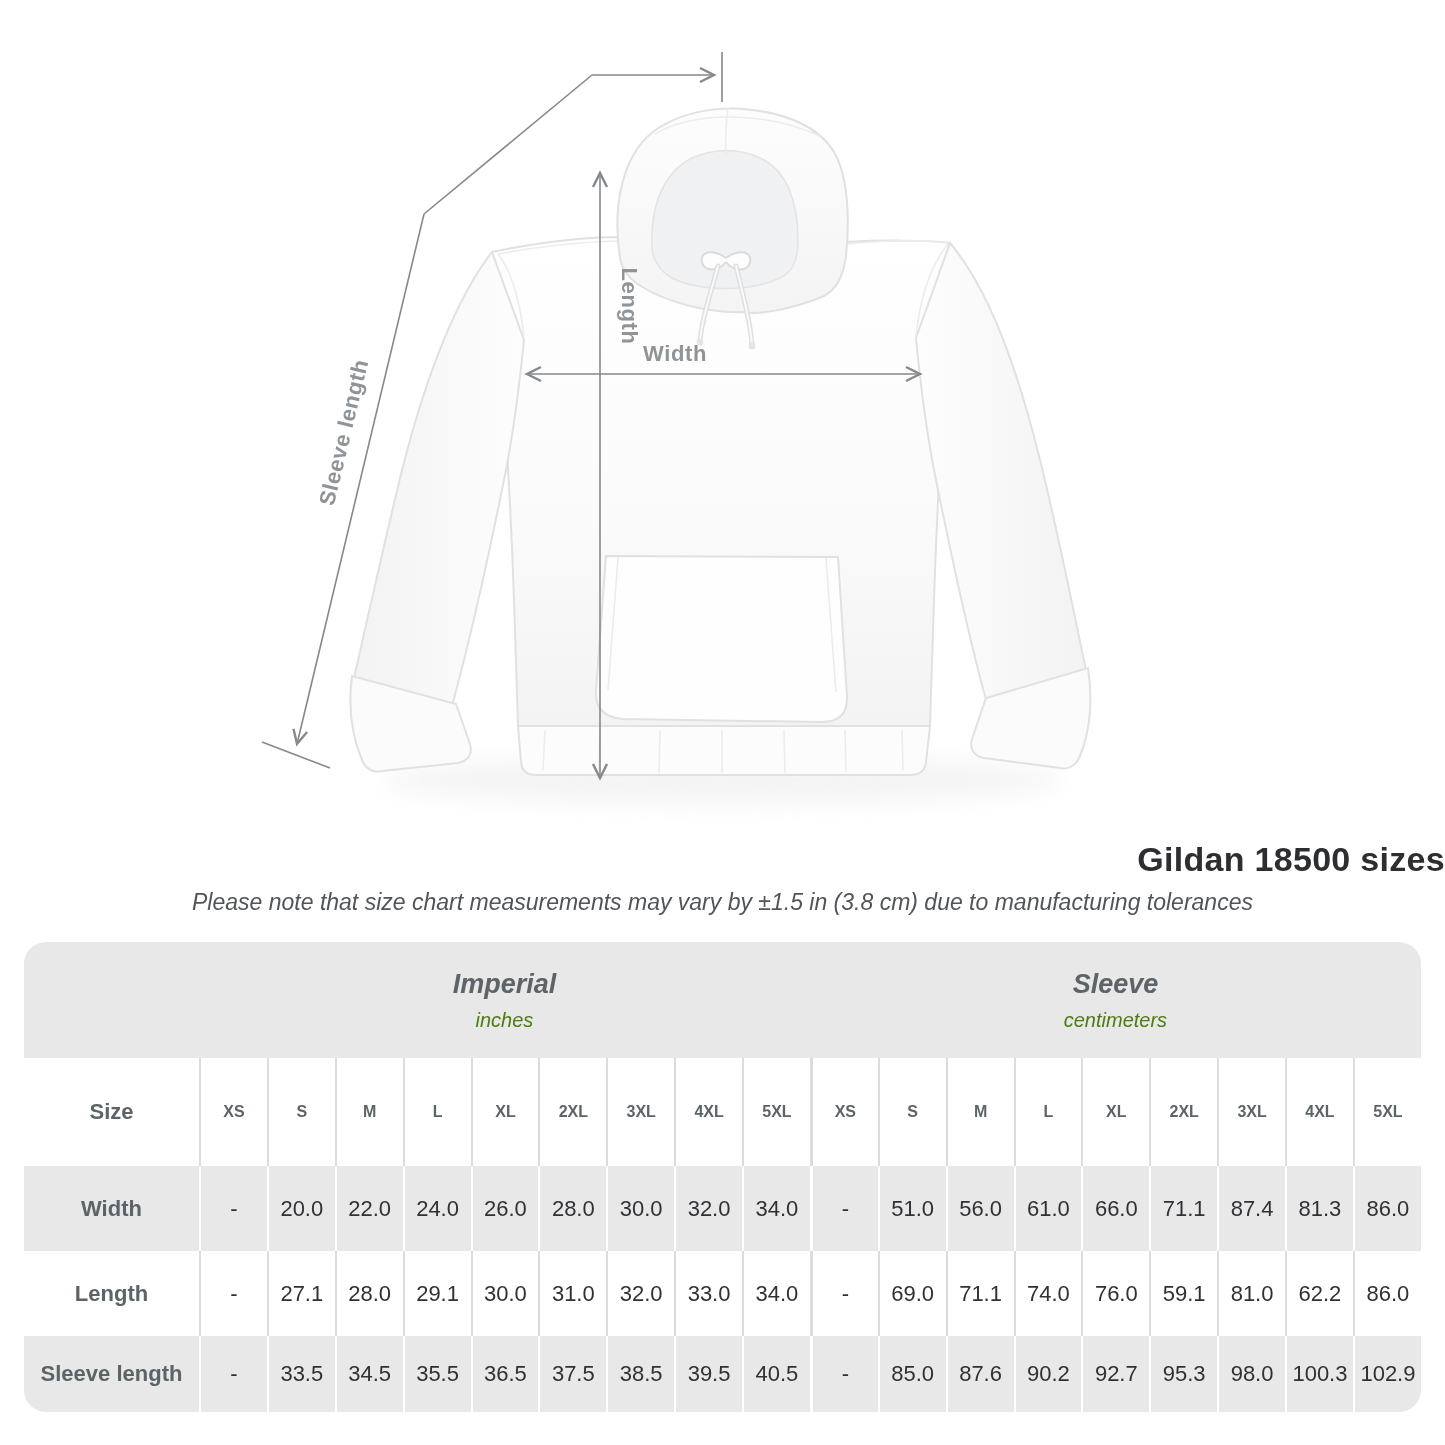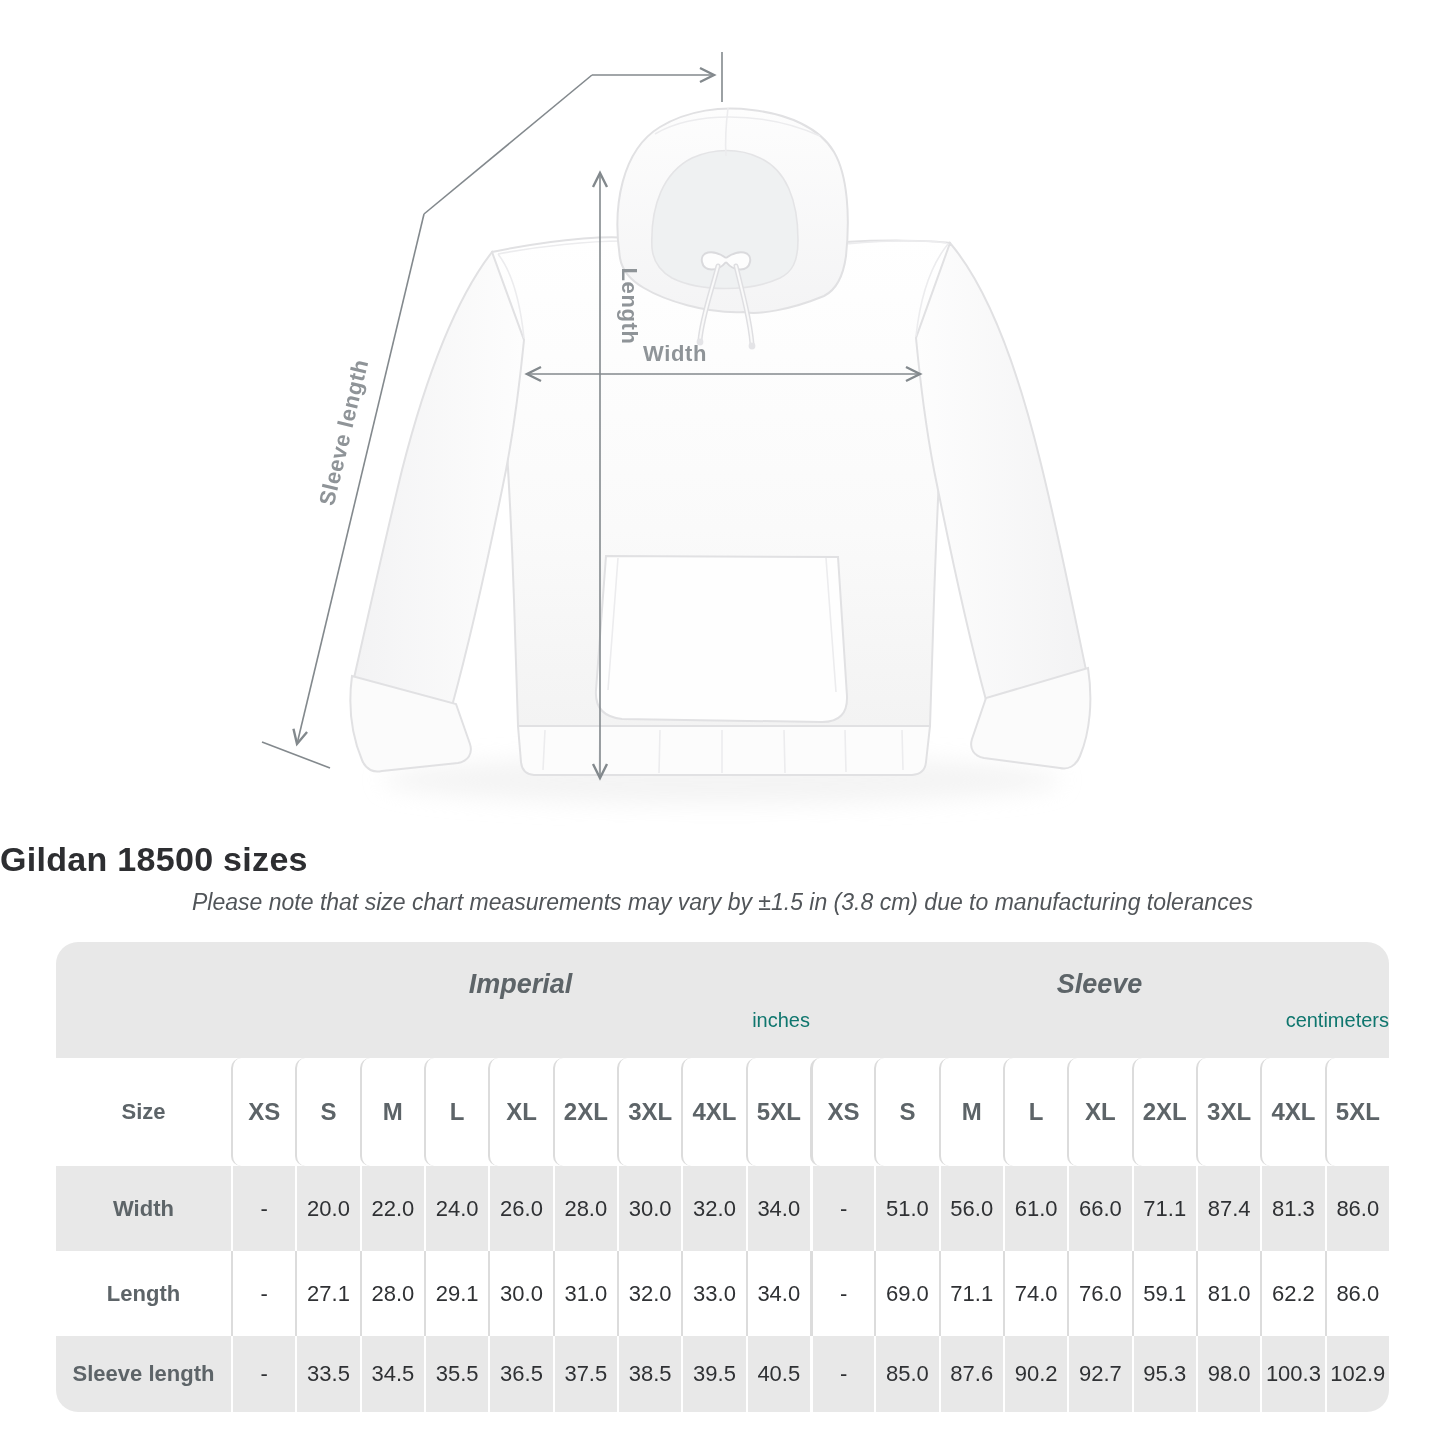--- a/index.html
+++ b/index.html
@@ -16,48 +16,48 @@
   .tick { stroke: #83898d; stroke-width: 1.6; }
   .measure-label {
     font-size: 22px; font-weight: bold; fill: #8f9498; letter-spacing: 0.6px;
   }
 
   .garment-outline { stroke: #e1e1e3; stroke-width: 2; }
   .seam { stroke: #ececee; stroke-width: 1.6; fill: none; }
 
   
   h1.page-title {
-    text-align: left; font-size: 34px; font-weight: bold;
+    text-align: right; font-size: 34px; font-weight: bold;
     color: #2d2e31; margin: 14px 0 10px; letter-spacing: 0.3px;
   }
   .subtitle {
     text-align: center; font-size: 23px; font-style: italic;
     color: #515559; margin: 0 0 26px;
   }
 
   
-  .tbl-wrap { margin: 0 56px; border-radius: 22px; overflow: hidden; }
+  .tbl-wrap { margin: 0 24px; border-radius: 22px; overflow: hidden; }
   table.size-table {
     width: 100%; border-collapse: separate; border-spacing: 0;
     table-layout: fixed;
   }
   .size-table td { text-align: center; vertical-align: middle; padding: 0; box-sizing: border-box; }
   tr.gray  { background: #e8e8e8; }
   tr.white { background: #ffffff; }
 
   .unit-row td { height: 116px; }
   .unit-name { font-size: 27px; font-weight: bold; font-style: italic; color: #5d6468; }
-  .unit-sub  { font-size: 20px; color: #0f766e; margin-top: 9px; text-align: right; }
+  .unit-sub  { font-size: 20px; font-style: italic; color: #4d7c0f; margin-top: 9px; }
 
   .hdr-row td  { height: 108px; }
   .data-row td { height: 85px; }
   tr.last td   { height: 76px; }
 
   .lbl { font-weight: bold; font-size: 22px; color: #5d6468; }
-  .szh { font-weight: bold; font-size: 24px; color: #5d6468; border-radius: 10px; }
+  .szh { font-weight: bold; font-size: 16px; color: #5d6468; }
   .val { font-size: 22px; color: #2f3134; }
 
   .sep { border-left: 2px solid; }
   .sec { border-left: 3px solid; }
   tr.white .sep, tr.white .sec { border-left-color: #dcdcdc; }
   tr.gray  .sep, tr.gray  .sec { border-left-color: #ffffff; }
 </style>
 </head>
 <body>
 

